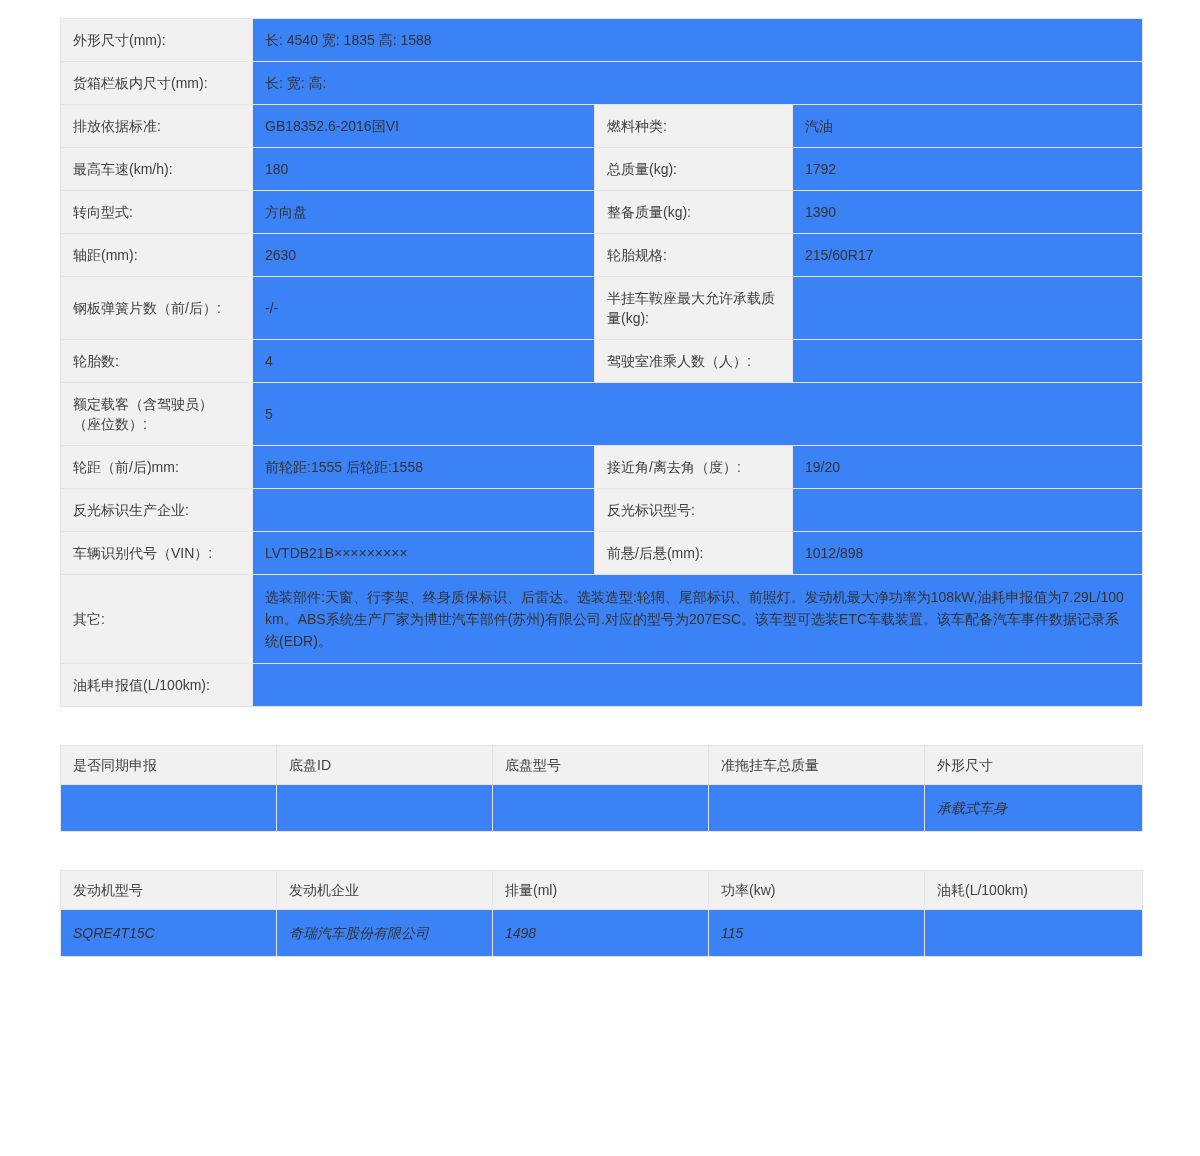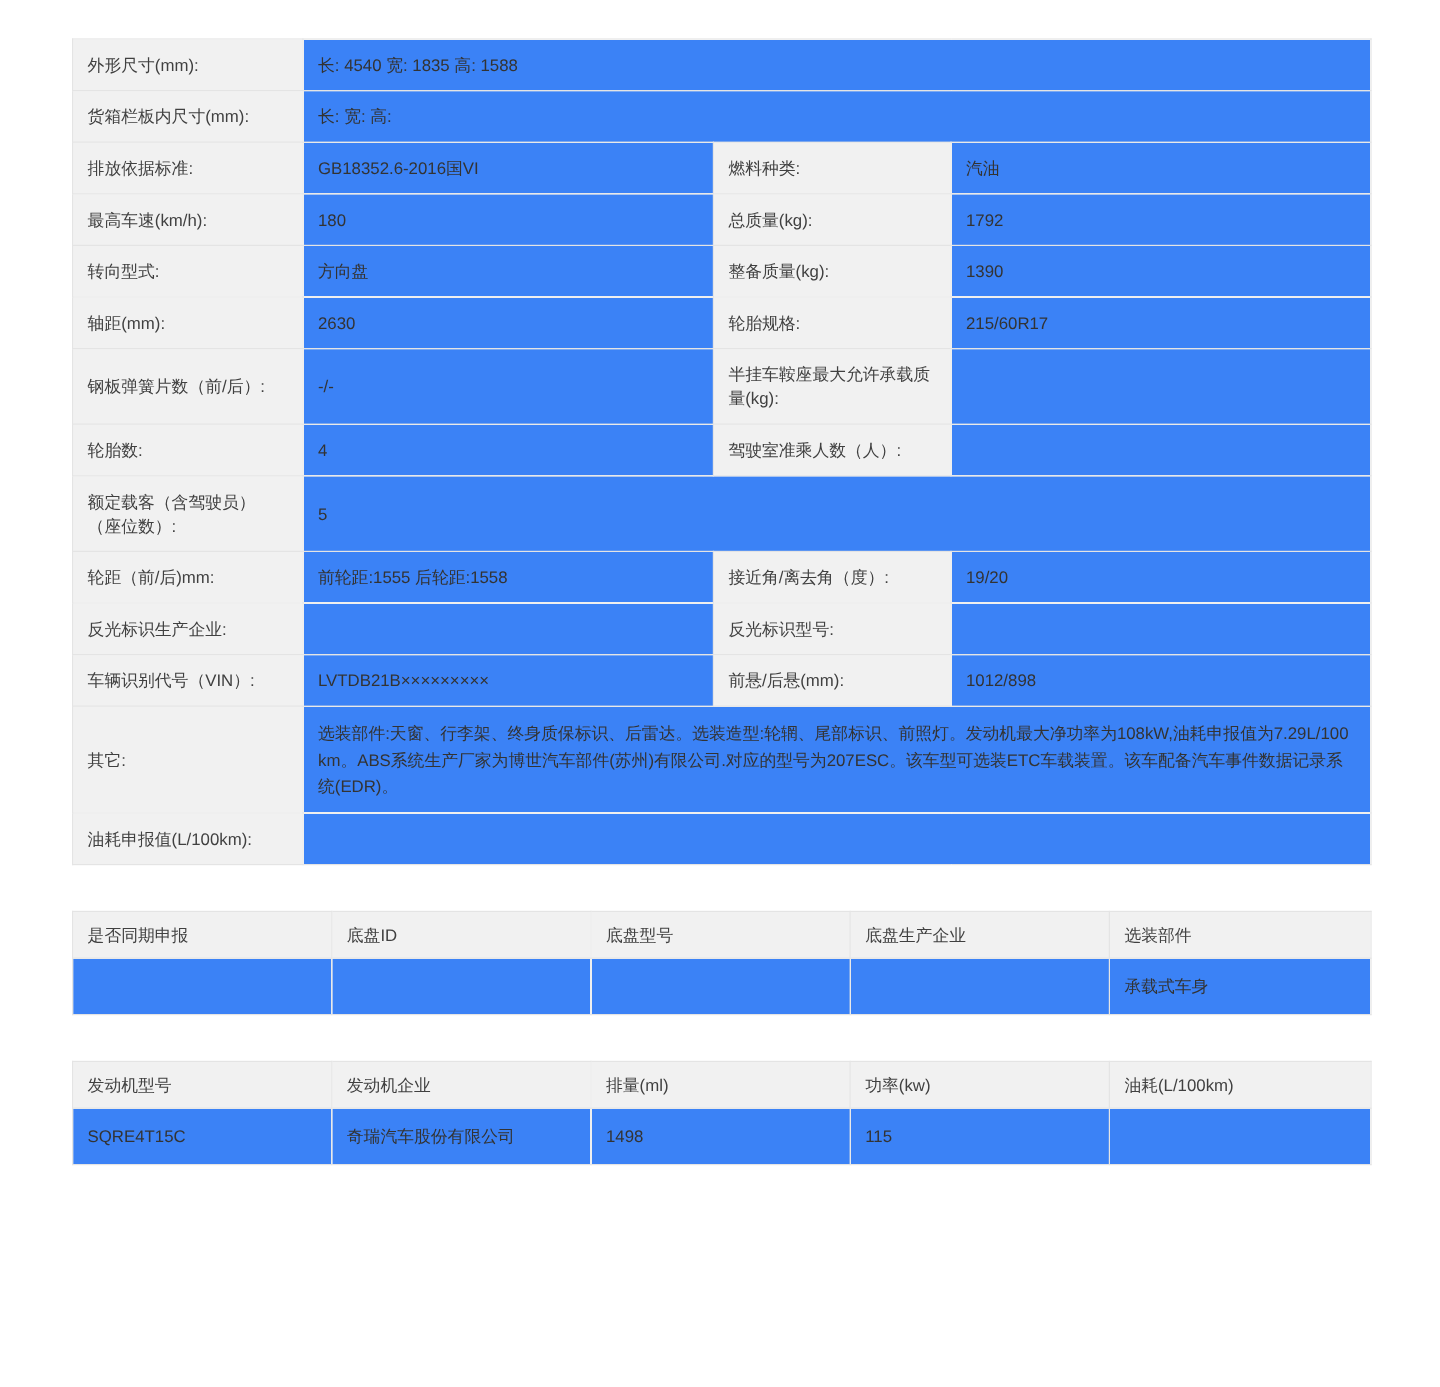--- a/index.html
+++ b/index.html
@@ -4,21 +4,21 @@
 <style>
   html, body {
     margin: 0;
     padding: 0;
     background: #ffffff;
     width: 1200px;
     height: 1156px;
     font-family: "Liberation Sans", "DejaVu Sans", sans-serif;
   }
   .wrap {
-    padding: 32px 58px 0 60px;
+    padding: 18px 58px 0 60px;
   }
   table {
     border-collapse: collapse;
     table-layout: fixed;
     width: 1082px;
     font-size: 14px;
     color: #333333;
   }
   td, th {
     border: 1px solid #e4e4e4;
@@ -46,20 +46,21 @@
   }
   .sub-table td, .sub-table th {
     padding: 10px 12px;
     height: 16px;
     line-height: 18px;
     margin-top: 44px;
   }
   .sub-table td.cell-data {
     padding: 14px 12px;
     height: 18px;
+    font-style: italic;
   }
 </style>
 </head>
 <body>
 
 <div class="wrap">
 
   <table class="spec-table">
     <colgroup>
       <col style="width:192px">
@@ -153,22 +154,22 @@
         <col style="width:216px">
         <col style="width:216px">
         <col style="width:216px">
         <col style="width:218px">
     </colgroup>
     <thead>
         <tr>
           <th class="cell-header">是否同期申报</th>
           <th class="cell-header">底盘ID</th>
           <th class="cell-header">底盘型号</th>
-          <th class="cell-header">底盘生产企业</th>
-          <th class="cell-header">选装部件</th>
+          <th class="cell-header">准拖挂车总质量</th>
+          <th class="cell-header">外形尺寸</th>
         </tr>
       </thead>
     <tbody>
         <tr>
           <td class="cell-value cell-data"></td>
           <td class="cell-value cell-data"></td>
           <td class="cell-value cell-data"></td>
           <td class="cell-value cell-data"></td>
           <td class="cell-value cell-data">承载式车身</td>
         </tr>

